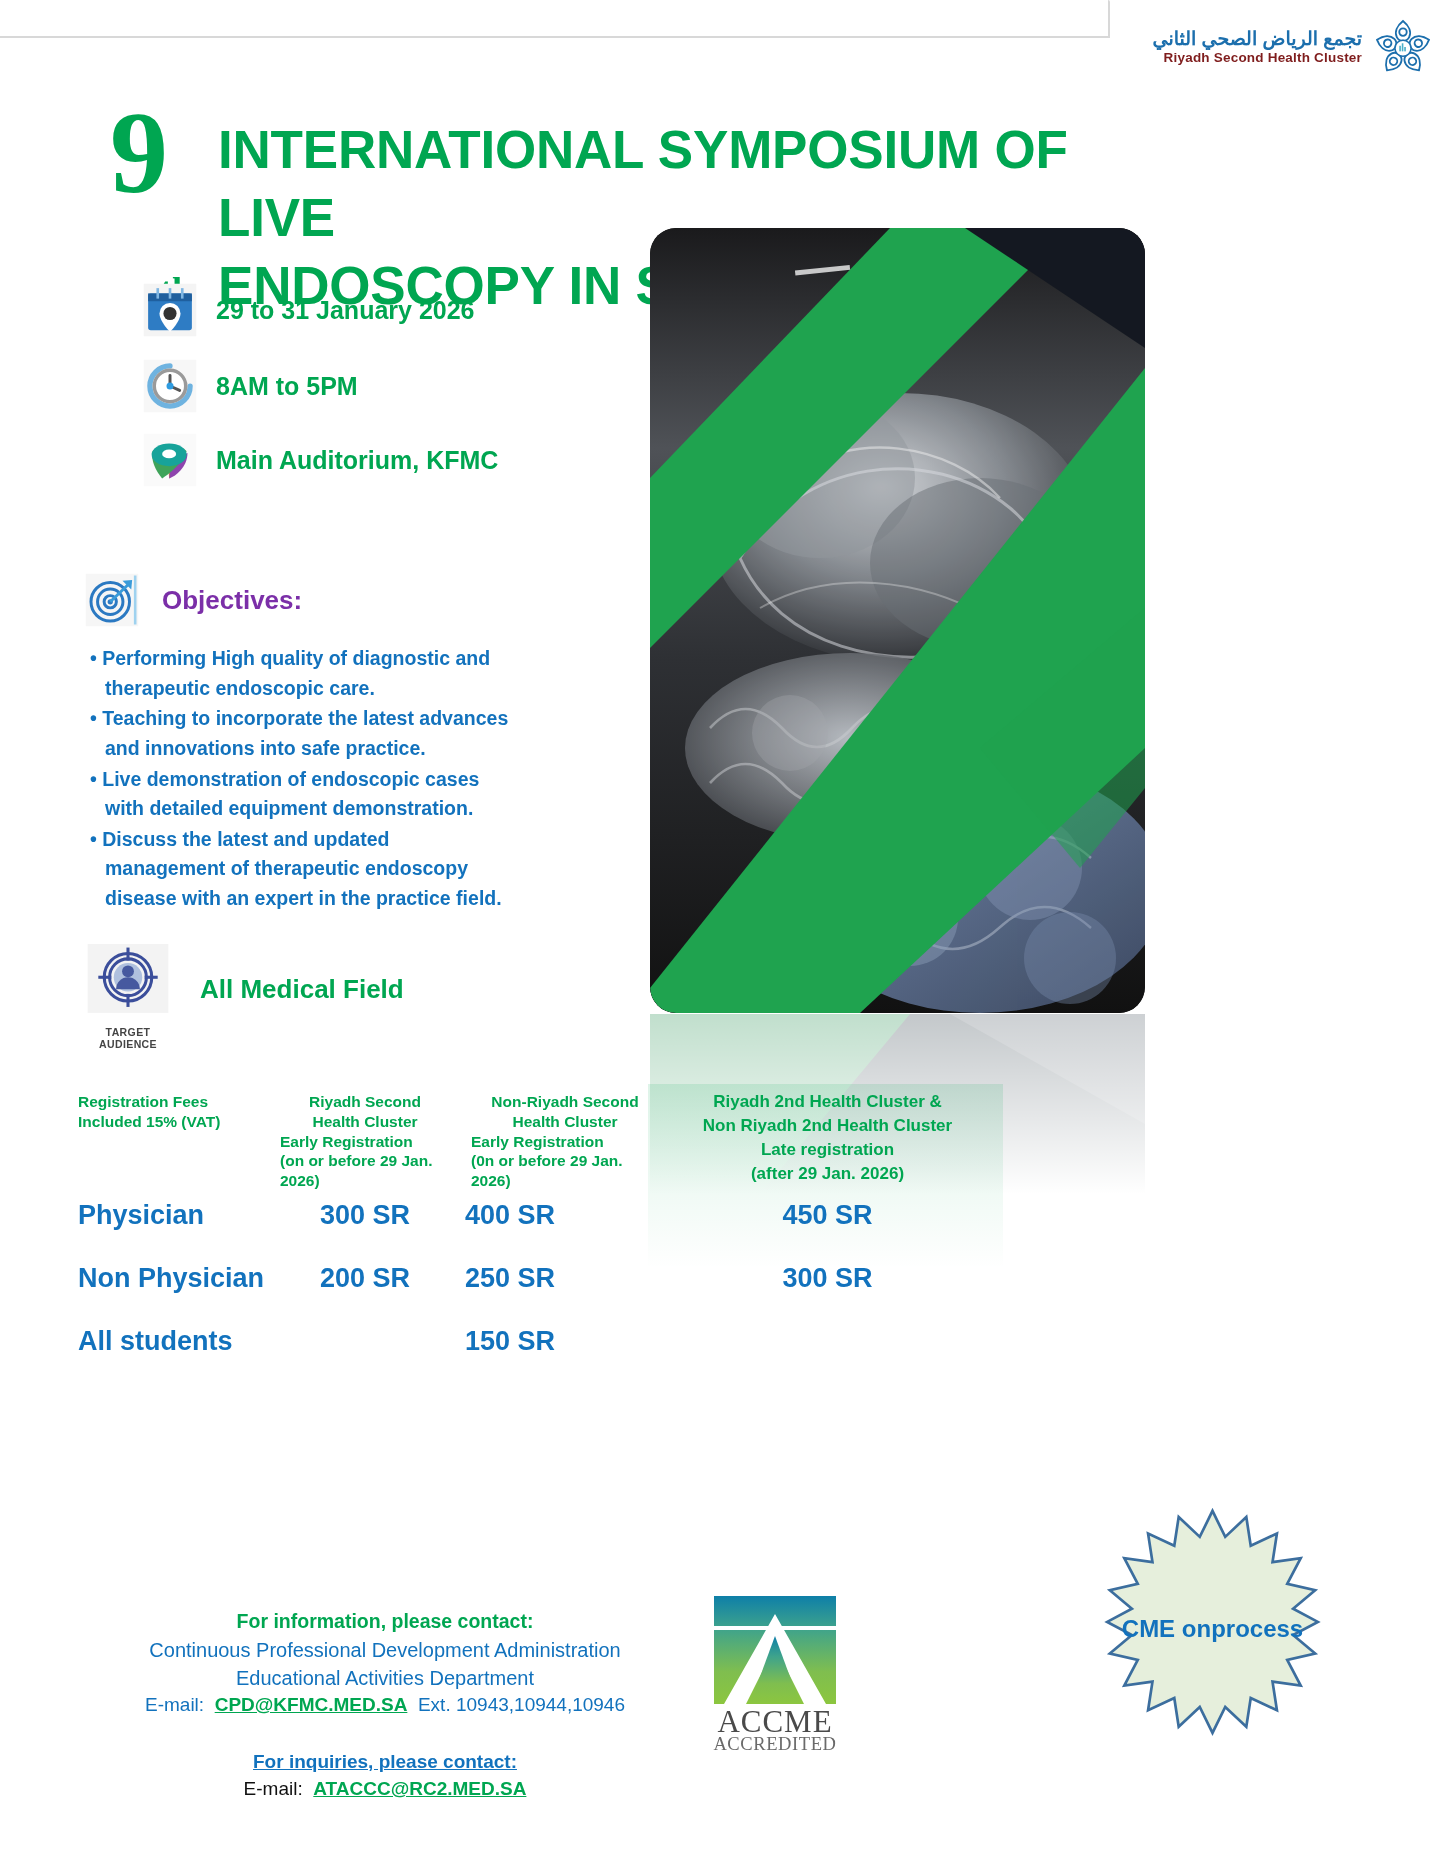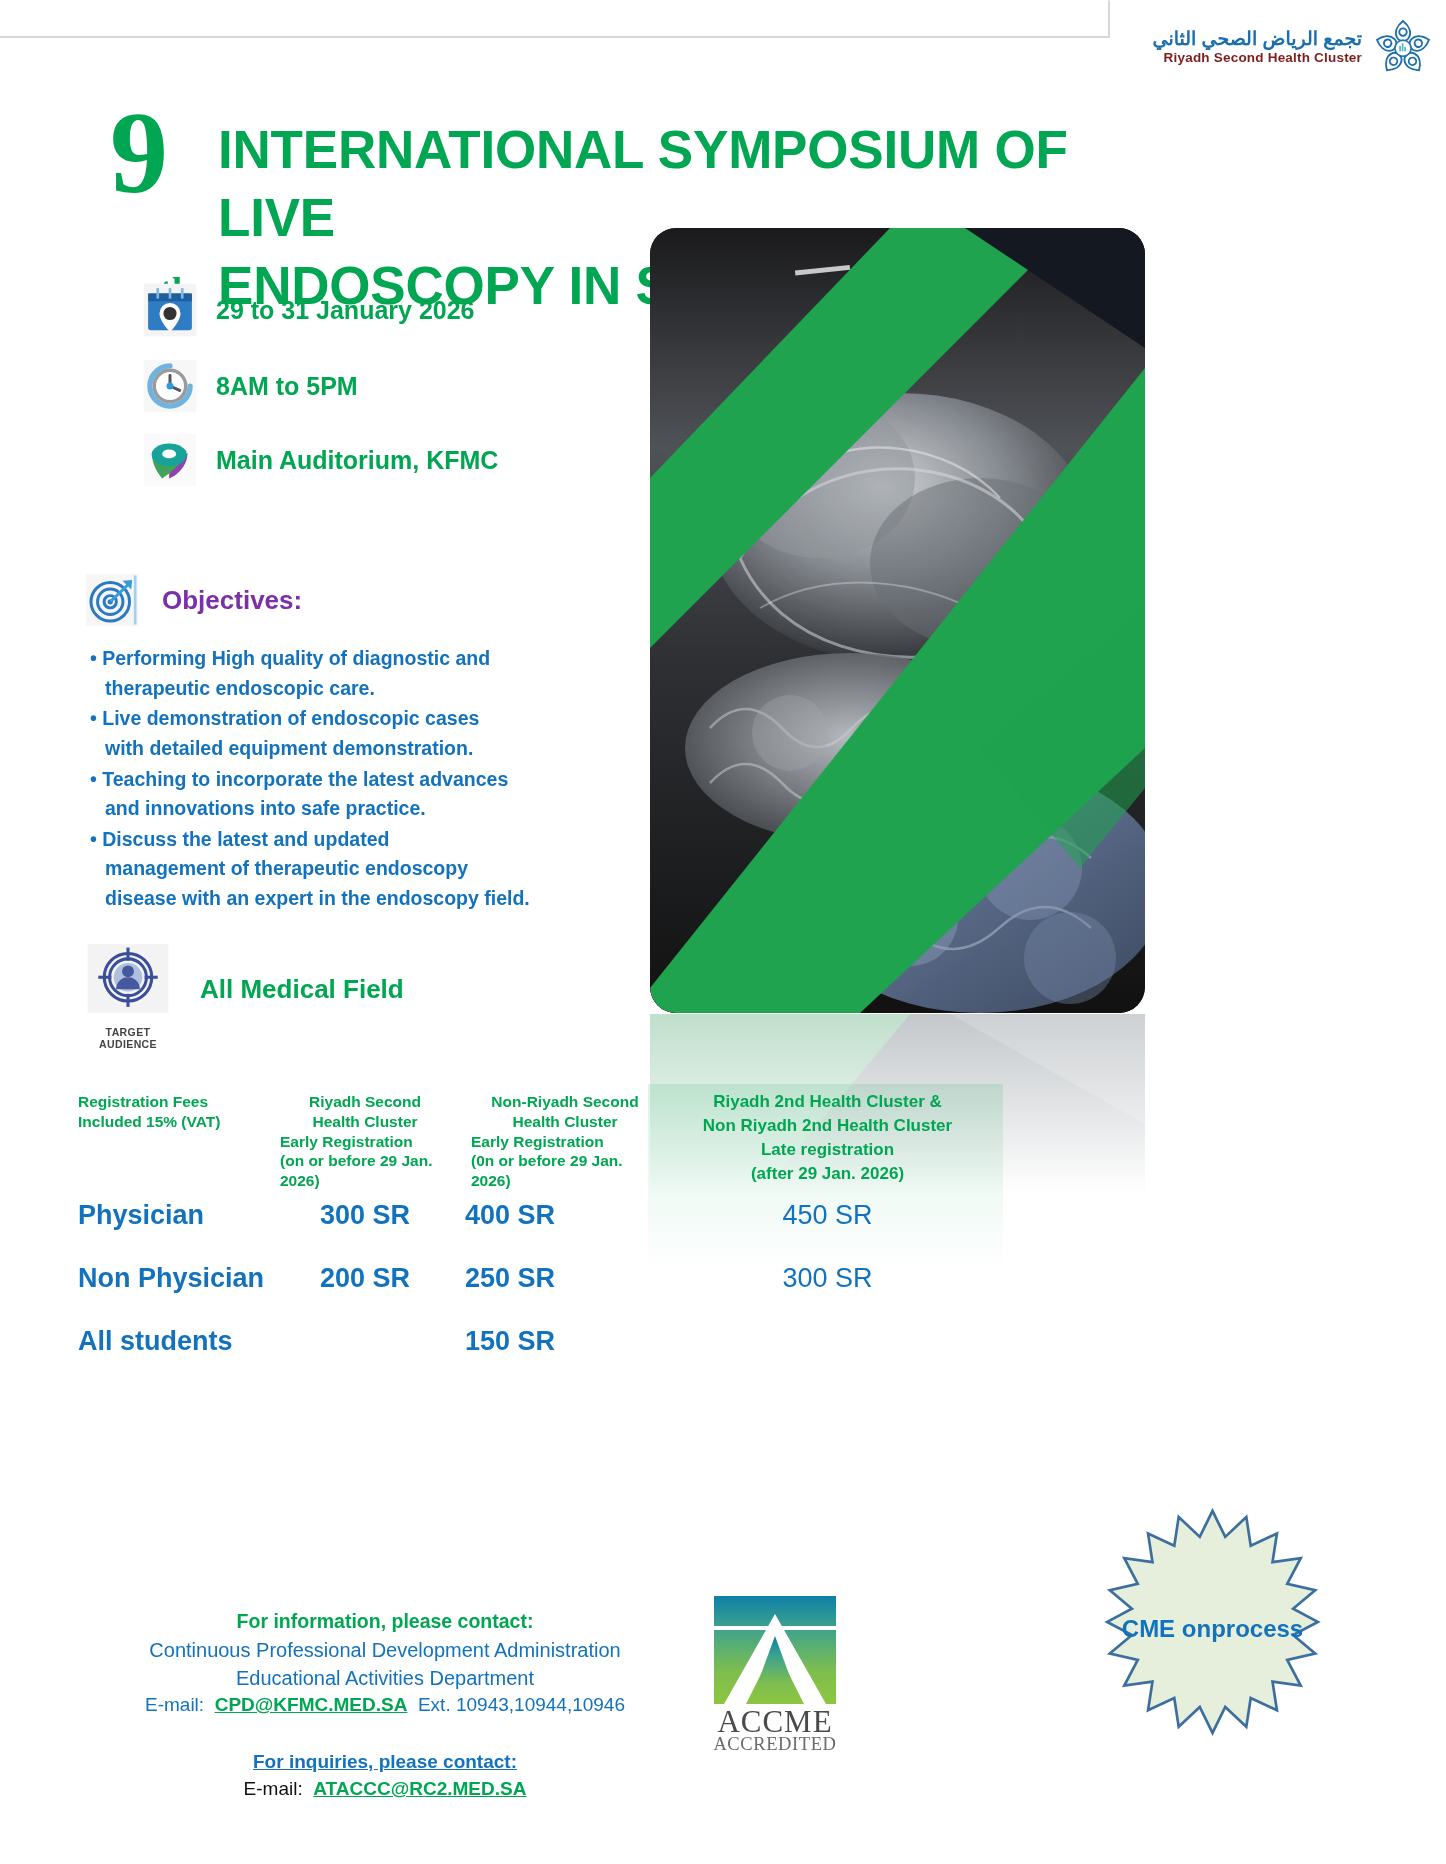--- a/index.html
+++ b/index.html
@@ -128,21 +128,21 @@
   .fee-rows { position:absolute; left:0; top:1200px; width:1446px; }
   .fee-row { position:relative; height:63px;padding-left:8px; }
   .fr-label {
     position:absolute; left:78px; font-size:27px; font-weight:bold; color:#1272BD;
   }
   .fr-c2 { position:absolute; left:270px; width:190px; text-align:center;
            font-size:27px; font-weight:bold; color:#1272BD; }
   .fr-c3 { position:absolute; left:465px; width:200px; text-align:left;
            font-size:27px; font-weight:bold; color:#1272BD; }
   .fr-c4 { position:absolute; left:655px; width:345px; text-align:center;
-           font-size:27px; font-weight:normal; color:#1272BD; }
+           font-size:27px; font-weight:bold; color:#1272BD; }
 
   
   .contact {
     position:absolute; left:70px; top:1608px; width:630px; text-align:center;
     line-height:1.42;
   }
   .contact-head { font-size:19.5px; font-weight:bold; color:#00A651; }
   .contact-line { font-size:20px; color:#1272BD; }
   .contact-line2 { font-size:19px; color:#1272BD; }
   .mail-link { color:#00A651; font-weight:bold; text-decoration:underline; }
@@ -255,31 +255,31 @@
   </svg>
   <span class="obj-head-text">Objectives:</span>
 </div>
 
 <div class="obj-list">
   <div class="obj-item">
     <span class="b1">•&nbsp;<span>Performing High quality of diagnostic and</span></span>
     <span class="b2">therapeutic endoscopic care.</span>
   </div>
   <div class="obj-item">
+    <span class="b1">•&nbsp;<span>Teaching to incorporate the latest advances</span></span>
+    <span class="b2">and innovations into safe practice.</span>
+  </div>
+  <div class="obj-item">
     <span class="b1">•&nbsp;<span>Live demonstration of endoscopic cases</span></span>
     <span class="b2">with detailed equipment demonstration.</span>
-  </div>
-  <div class="obj-item">
-    <span class="b1">•&nbsp;<span>Teaching to incorporate the latest advances</span></span>
-    <span class="b2">and innovations into safe practice.</span>
   </div>
   <div class="obj-item">
     <span class="b1">•&nbsp;<span>Discuss the latest and updated</span></span>
     <span class="b2">management of therapeutic endoscopy</span>
-    <span class="b2">disease with an expert in the endoscopy field.</span>
+    <span class="b2">disease with an expert in the practice field.</span>
   </div>
 </div>
 
 <div class="ta-wrap">
   <div class="ta-icon-box">
     <svg style="width:88px;height:76px" viewBox="0 0 72 64">
       <rect x="2" y="0" width="68" height="58" fill="#f3f3f3"></rect>
       <g fill="none" stroke="#3B4E9B" stroke-width="2.6">
         <circle cx="36" cy="28" r="20"></circle>
         <circle cx="36" cy="28" r="15.5"></circle>

